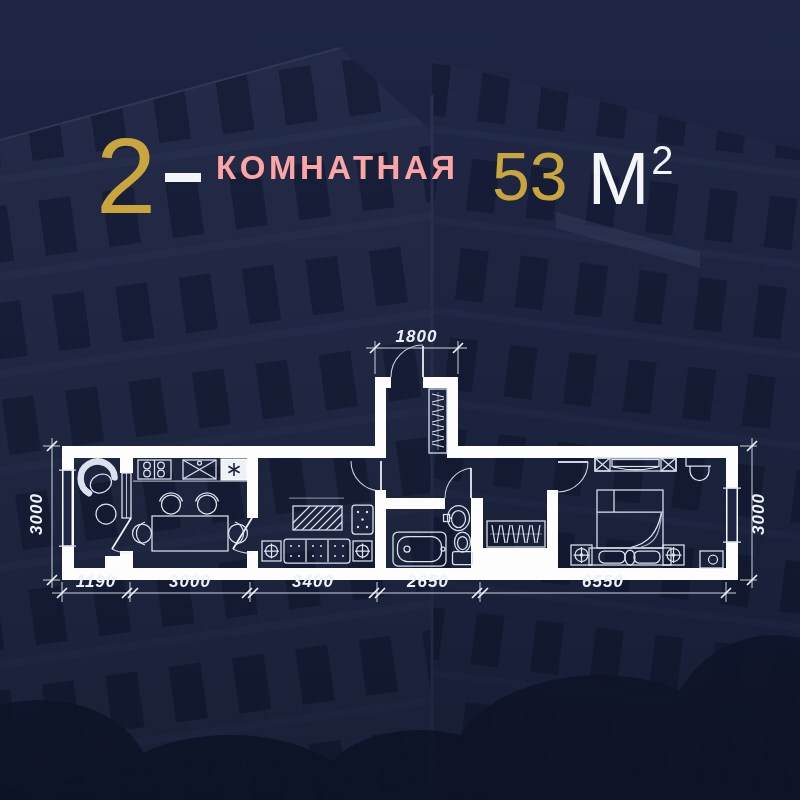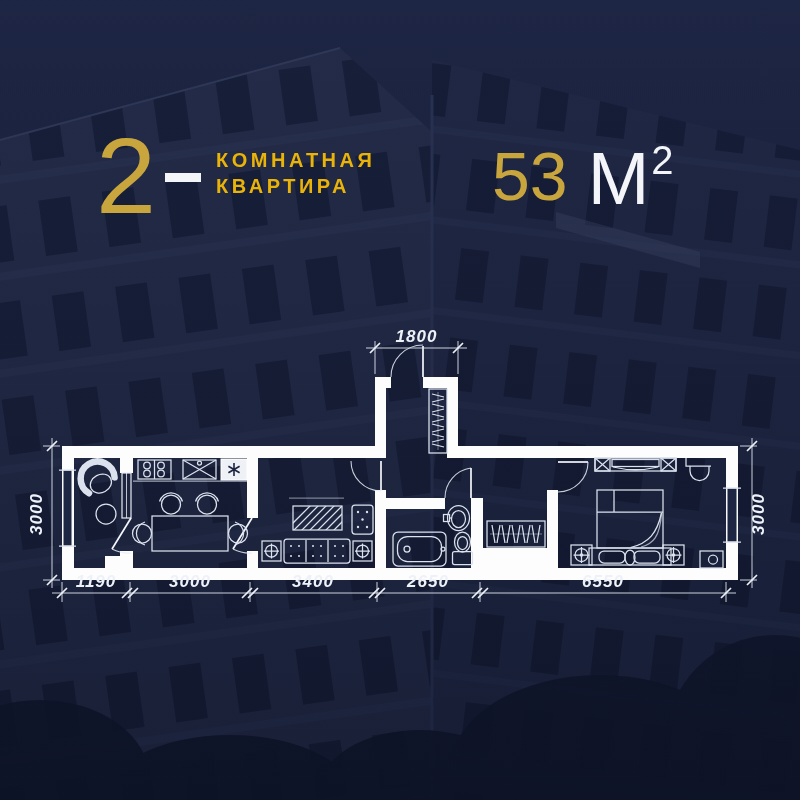--- a/index.html
+++ b/index.html
@@ -8,22 +8,22 @@
     background:#1b2340;
     font-family:"Liberation Sans",sans-serif;
   }
   .stage svg{position:absolute;left:0;top:0;}
   
   .brand{position:absolute;left:96px;top:126px;display:flex;align-items:flex-start;}
   .apt-number{
     font-size:108px;line-height:.92;font-weight:400;color:#c9a53e;letter-spacing:0;
   }
   .apt-dash{width:36px;height:9px;background:#f3f5f9;margin-left:9px;margin-top:47px;}
-  .apt-name{margin-left:15px;padding-top:21px;color:#eab308;font-weight:bold;
-    font-size:20px;letter-spacing:3.5px;line-height:1.3;}
+  .apt-name{margin-left:15px;padding-top:21px;color:#fca5a5;font-weight:bold;
+    font-size:33px;letter-spacing:3.5px;line-height:1.3;}
   .apt-area{position:absolute;left:492px;top:142px;display:flex;align-items:flex-start;}
   .area-value{font-size:68px;line-height:1;font-weight:400;color:#c9a53e;}
   .area-unit{font-size:74px;line-height:1;font-weight:400;color:#f3f5f9;margin-left:20px;}
   .area-power{font-size:40px;line-height:1;font-weight:400;color:#f3f5f9;margin-top:-2px;margin-left:2px;}
   
   .dim{font:italic 700 17px "Liberation Sans",sans-serif;fill:#eef2f8;letter-spacing:1px;}
   .wall{fill:#fdfdfe;}
   .furn{stroke:#dbe2ee;stroke-width:1.25;fill:none;}
   .furn-dot{fill:#dbe2ee;stroke:none;}
   .door{stroke:#f5f7fb;stroke-width:1.7;fill:none;}
@@ -71,21 +71,20 @@
       <ellipse cx="775" cy="745" rx="110" ry="110"></ellipse>
     </g>
     <rect x="0" y="0" width="800" height="800" fill="url(#overlay)"></rect>
   </svg>
 
   <div class="brand">
     <div class="apt-number">2</div>
     <div class="apt-dash"></div>
     <div class="apt-name">
       <div>КОМНАТНАЯ</div>
-      <div>КВАРТИРА</div>
     </div>
   </div>
   <div class="apt-area">
     <span class="area-value">53</span>
     <span class="area-unit">М</span>
     <span class="area-power">2</span>
   </div>
 
   <svg width="800" height="800" viewBox="0 0 800 800">
     <defs>

